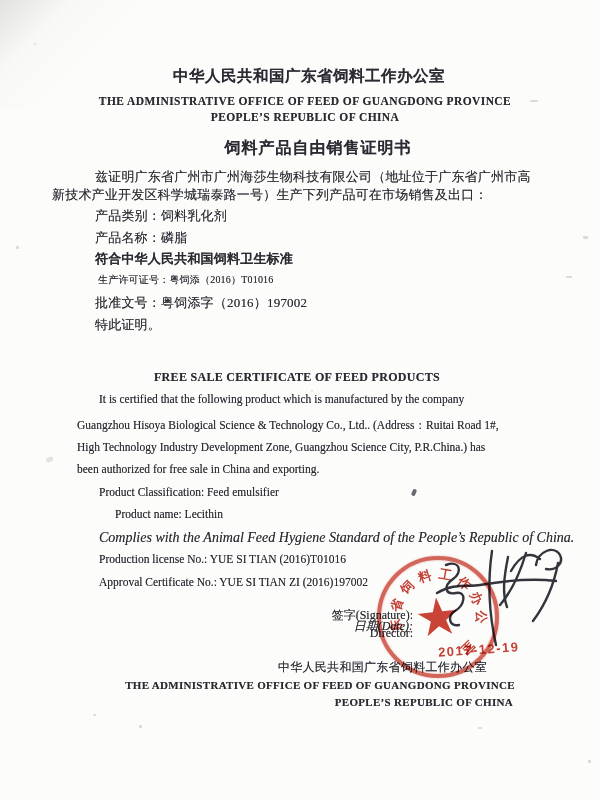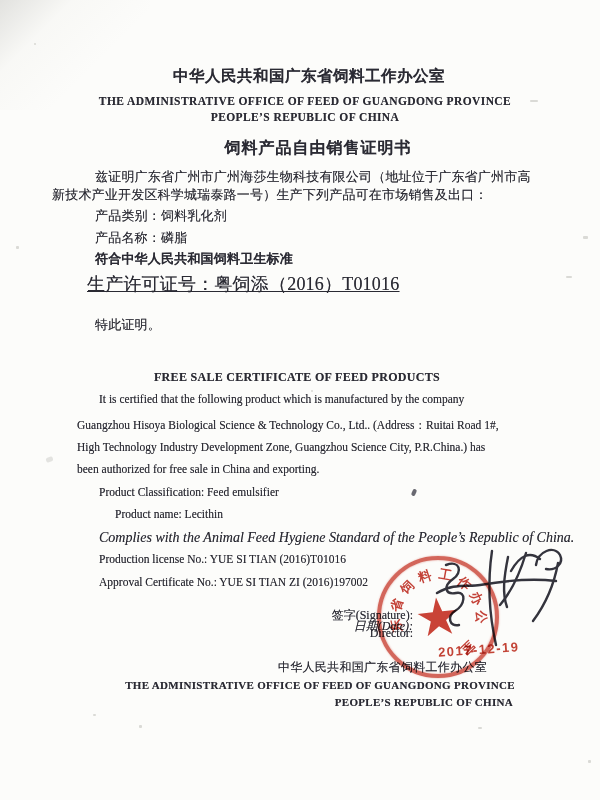--- a/index.html
+++ b/index.html
@@ -22,21 +22,21 @@
   .h-en1  { top:95px;  left:10px; right:0; text-align:center; font-size:11.5px; font-weight:bold; letter-spacing:.4px; }
   .h-en2  { top:111px; left:10px; right:0; text-align:center; font-size:11.5px; font-weight:bold; letter-spacing:.4px; }
   .h-doc  { top:139px; left:36px; right:0; text-align:center; font-size:16px;   font-weight:bold; letter-spacing:1px; }
 
   
   .z1 { top:170px; left:95px; font-size:13px; letter-spacing:.2px; }
   .z2 { top:188px; left:52px; font-size:13px; letter-spacing:.2px; }
   .z3 { top:209px; left:95px; font-size:13px; letter-spacing:.2px; }
   .z4 { top:231px; left:95px; font-size:13px; letter-spacing:.2px; }
   .z5 { top:252px; left:95px; font-size:13px; letter-spacing:.2px;font-weight:bold; }
-  .z6 { top:274px; left:87px; font-size:18px; letter-spacing:.2px;text-decoration:underline; }
+  .z6 { top:274px; left:98px; font-size:10px; letter-spacing:.2px; }
   .z7 { top:296px; left:95px; font-size:13px; letter-spacing:.2px; }
   .z8 { top:318px; left:95px; font-size:13px; letter-spacing:.2px; }
 
   
   .e0 { top:371px; left:0; right:6px; text-align:center; font-size:12px; font-weight:bold; letter-spacing:.3px; }
   .e1 { top:393px; left:99px;  font-size:11.5px; }
   .e2 { top:419px; left:77px;  font-size:11.5px; }
   .e3 { top:441px; left:77px;  font-size:11.5px; }
   .e4 { top:463px; left:77px;  font-size:11.5px; }
   .e5 { top:486px; left:99px;  font-size:11.5px; }
@@ -118,20 +118,21 @@
   <div class="line ink h-en1">THE ADMINISTRATIVE OFFICE OF FEED OF GUANGDONG PROVINCE</div>
   <div class="line ink h-en2">PEOPLE’S REPUBLIC OF CHINA</div>
   <div class="line ink h-doc">饲料产品自由销售证明书</div>
 
   <div class="line ink z1">兹证明广东省广州市广州海莎生物科技有限公司（地址位于广东省广州市高</div>
   <div class="line ink z2">新技术产业开发区科学城瑞泰路一号）生产下列产品可在市场销售及出口：</div>
   <div class="line ink z3">产品类别：饲料乳化剂</div>
   <div class="line ink z4">产品名称：磷脂</div>
   <div class="line ink z5">符合中华人民共和国饲料卫生标准</div>
   <div class="line ink z6">生产许可证号：粤饲添（2016）T01016</div>
+  <div class="line ink z7">批准文号：粤饲添字（2016）197002</div>
   <div class="line ink z8">特此证明。</div>
 
   <div class="line ink e0">FREE SALE CERTIFICATE OF FEED PRODUCTS</div>
   <div class="line ink e1">It is certified that the following product which is manufactured by the company</div>
   <div class="line ink e2">Guangzhou Hisoya Biological Science &amp; Technology Co., Ltd.. (Address：Ruitai Road 1#,</div>
   <div class="line ink e3">High Technology Industry Development Zone, Guangzhou Science City, P.R.China.) has</div>
   <div class="line ink e4">been authorized for free sale in China and exporting.</div>
   <div class="line ink e5">Product Classification: Feed emulsifier</div>
   <div class="line ink e6">Product name: Lecithin</div>
   <div class="line ink e7">Complies with the Animal Feed Hygiene Standard of the People’s Republic of China.</div>

